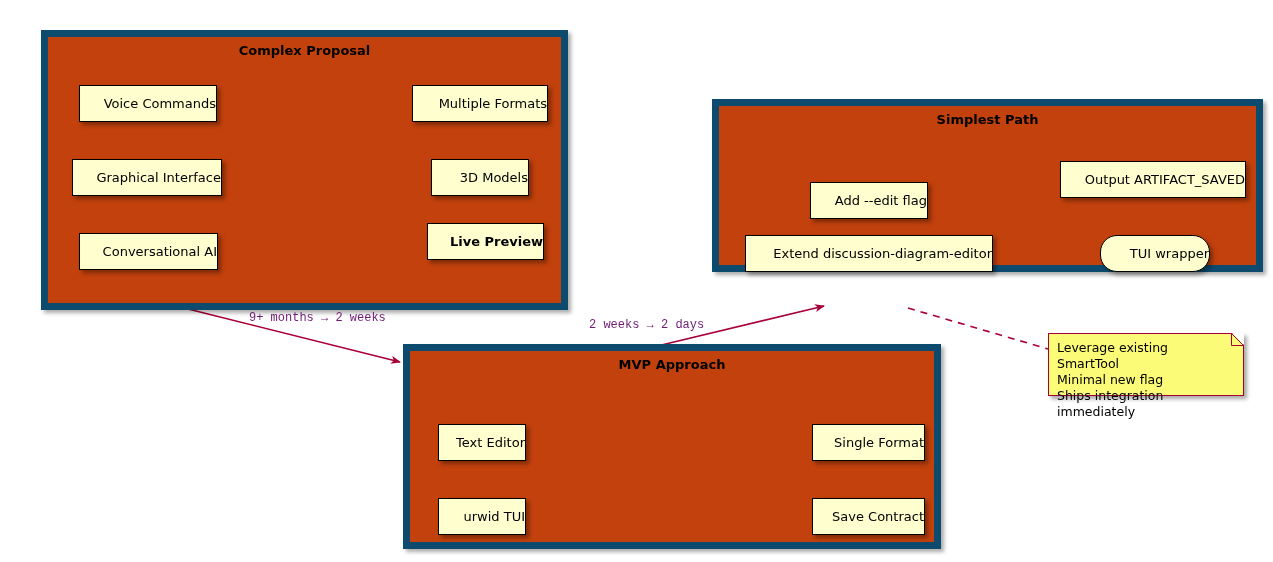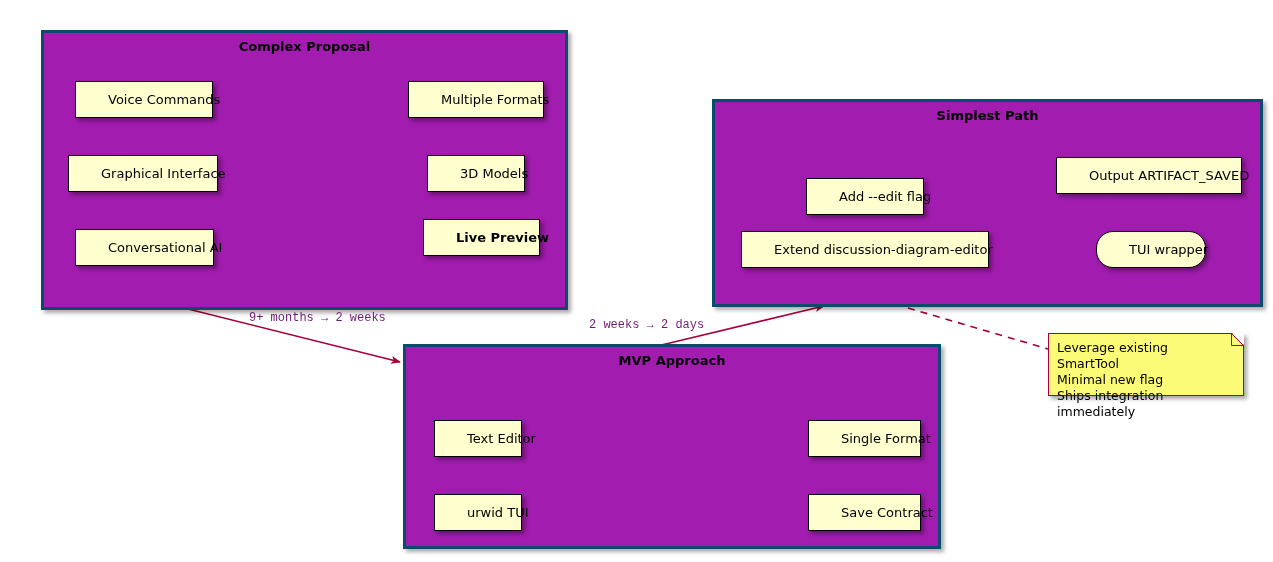--- a/index.html
+++ b/index.html
@@ -15,22 +15,22 @@
     position: relative;
     width: 1273px;
     height: 562px;
     background: #FFFFFF;
     overflow: hidden;
   }
 
   
   .pkg {
     position: absolute;
-    background: #a21caf;
-    border: 3px solid #0c4a6e;
+    background: #c2410c;
+    border: 7px solid #0c4a6e;
     box-shadow: 3px 3px 4px rgba(0,0,0,0.33);
     box-sizing: border-box;
   }
   .pkg-title {
     position: absolute;
     left: 0;
     right: 0;
     top: 6px;
     text-align: center;
     font-size: 13px;
@@ -42,21 +42,21 @@
 
   
   .node {
     position: absolute;
     background: #FEFECE;
     border: 1px solid #000000;
     box-shadow: 3px 3px 4px rgba(0,0,0,0.35);
     box-sizing: border-box;
     display: flex;
     align-items: center;
-    justify-content: flex-start;
+    justify-content: flex-end;
     font-size: 13px;
     color: #000000;
     white-space: nowrap;
     font-family: "DejaVu Sans", sans-serif;
     padding-left: 32px;
   }
 
   
   .note {
     position: absolute;
@@ -146,21 +146,21 @@
 
     <div class="node" style="left:31px; top:196px; width:139px; height:37px;">
       <span>Conversational AI</span>
     </div>
 
     <div class="node" style="left:379px; top:186px; width:117px; height:37px;font-weight:bold;">
       <span>Live Preview</span>
     </div>
   </div>
 
-  <div class="pkg" style="left:712px; top:99px; width:551px; height:208px;">
+  <div class="pkg" style="left:712px; top:99px; width:551px; height:173px;">
     <div class="pkg-title">Simplest Path</div>
 
     <div class="node" style="left:91px; top:55px; width:118px; height:37px;margin-top:21px;">
       <span>Add --edit flag</span>
     </div>
 
     <div class="node" style="left:341px; top:55px; width:186px; height:37px;">
       <span>Output ARTIFACT_SAVED</span>
     </div>
 

